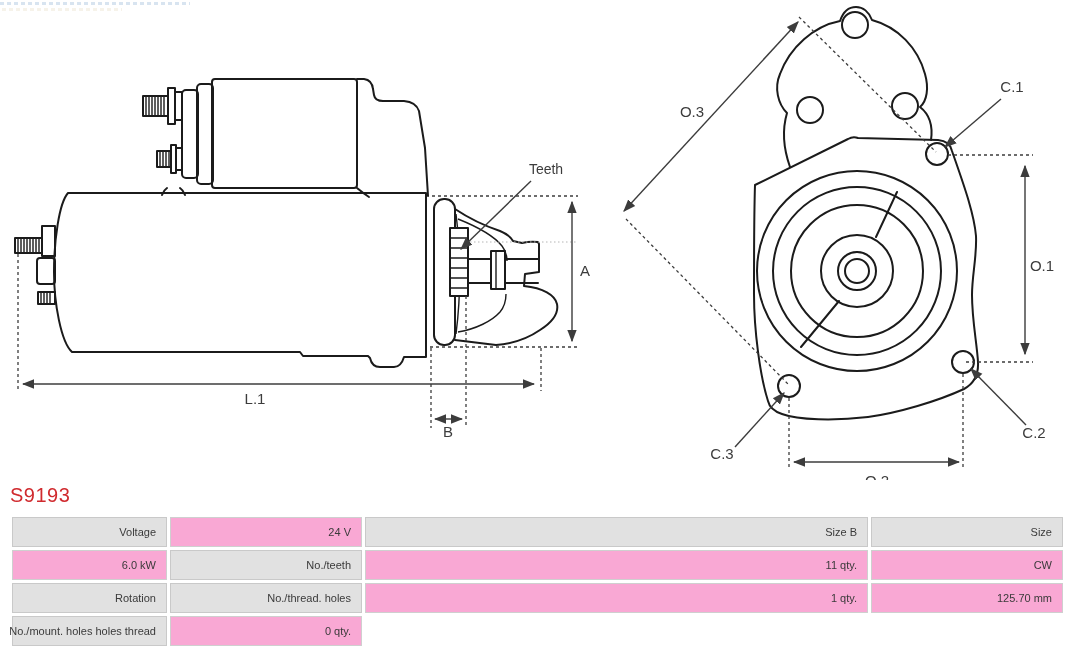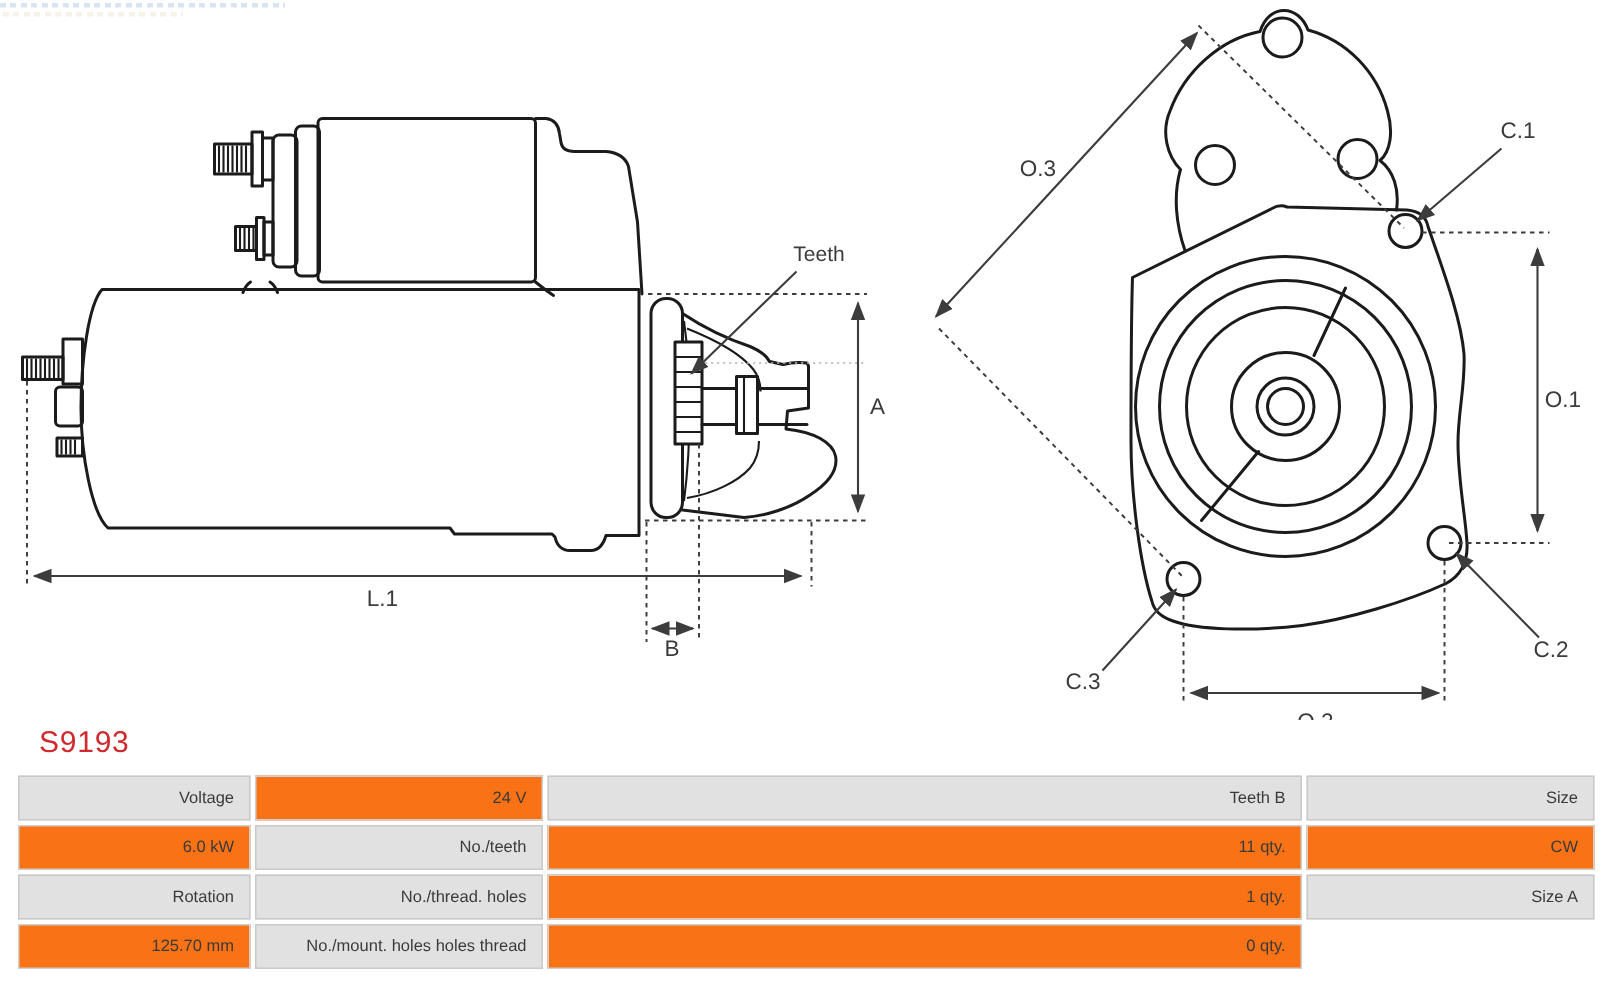--- a/index.html
+++ b/index.html
@@ -13,28 +13,28 @@
   svg.diagram{position:absolute;left:0;top:0;}
   .draw{stroke:#1b1b1b;stroke-width:2;fill:none;stroke-linejoin:round;stroke-linecap:round;}
   .thin{stroke:#1b1b1b;stroke-width:1.4;fill:none;}
   .mask{fill:#ffffff;}
   .dim{stroke:#3c3c3c;stroke-width:1.4;fill:none;}
   .dash{stroke:#3c3c3c;stroke-width:1.3;fill:none;stroke-dasharray:3 3;}
   .faint{stroke:#b5b5b5;stroke-width:1;fill:none;stroke-dasharray:1.5 2.5;}
   .dim-label{font-family:"Liberation Sans",sans-serif;font-size:15px;fill:#3c3c3c;}
   .teeth-label{font-family:"Liberation Sans",sans-serif;font-size:14px;fill:#3c3c3c;}
   .part-number{position:absolute;left:10px;top:484px;font-size:20px;font-weight:400;
-               color:#d02a2e;letter-spacing:.5px;margin-left:16px;}
+               color:#d02a2e;letter-spacing:.5px;}
   .spec-table{position:absolute;left:12px;top:517px;display:grid;
               grid-template-columns:155px 192px 503px 192px;
               grid-auto-rows:30px;gap:3px;}
   .cell{box-sizing:border-box;display:flex;align-items:center;justify-content:flex-end;
         padding-right:10px;font-size:11px;color:#3a3a3a;white-space:nowrap;}
   .label-cell{background:#e1e1e1;border:1px solid #c9c9c9;}
-  .value-cell{background:#f97316;border:1px solid #cfcfcf;}
+  .value-cell{background:#f9a8d4;border:1px solid #cfcfcf;}
 </style>
 </head>
 <body>
 
 <div class="canvas">
 
   <div class="watermark">
     <div class="wm1"></div>
       <div class="wm2"></div>
   </div>
@@ -159,31 +159,30 @@
       <text class="dim-label" x="722" y="459" text-anchor="middle">C.3</text>
     </g>
   </svg>
 
   <div class="part-number">S9193</div>
 
   <div class="spec-table">
 
     <div class="cell label-cell">Voltage</div>
     <div class="cell value-cell">24 V</div>
-    <div class="cell label-cell">Teeth B</div>
+    <div class="cell label-cell">Size B</div>
 
     <div class="cell label-cell">Size</div>
     <div class="cell value-cell">6.0 kW</div>
     <div class="cell label-cell">No./teeth</div>
     <div class="cell value-cell">11 qty.</div>
 
     <div class="cell value-cell">CW</div>
     <div class="cell label-cell">Rotation</div>
     <div class="cell label-cell">No./thread. holes</div>
     <div class="cell value-cell">1 qty.</div>
 
-    <div class="cell label-cell">Size A</div>
     <div class="cell value-cell">125.70 mm</div>
     <div class="cell label-cell">No./mount. holes holes thread</div>
     <div class="cell value-cell">0 qty.</div>
   </div>
 
 </div>
 
 </body></html>

